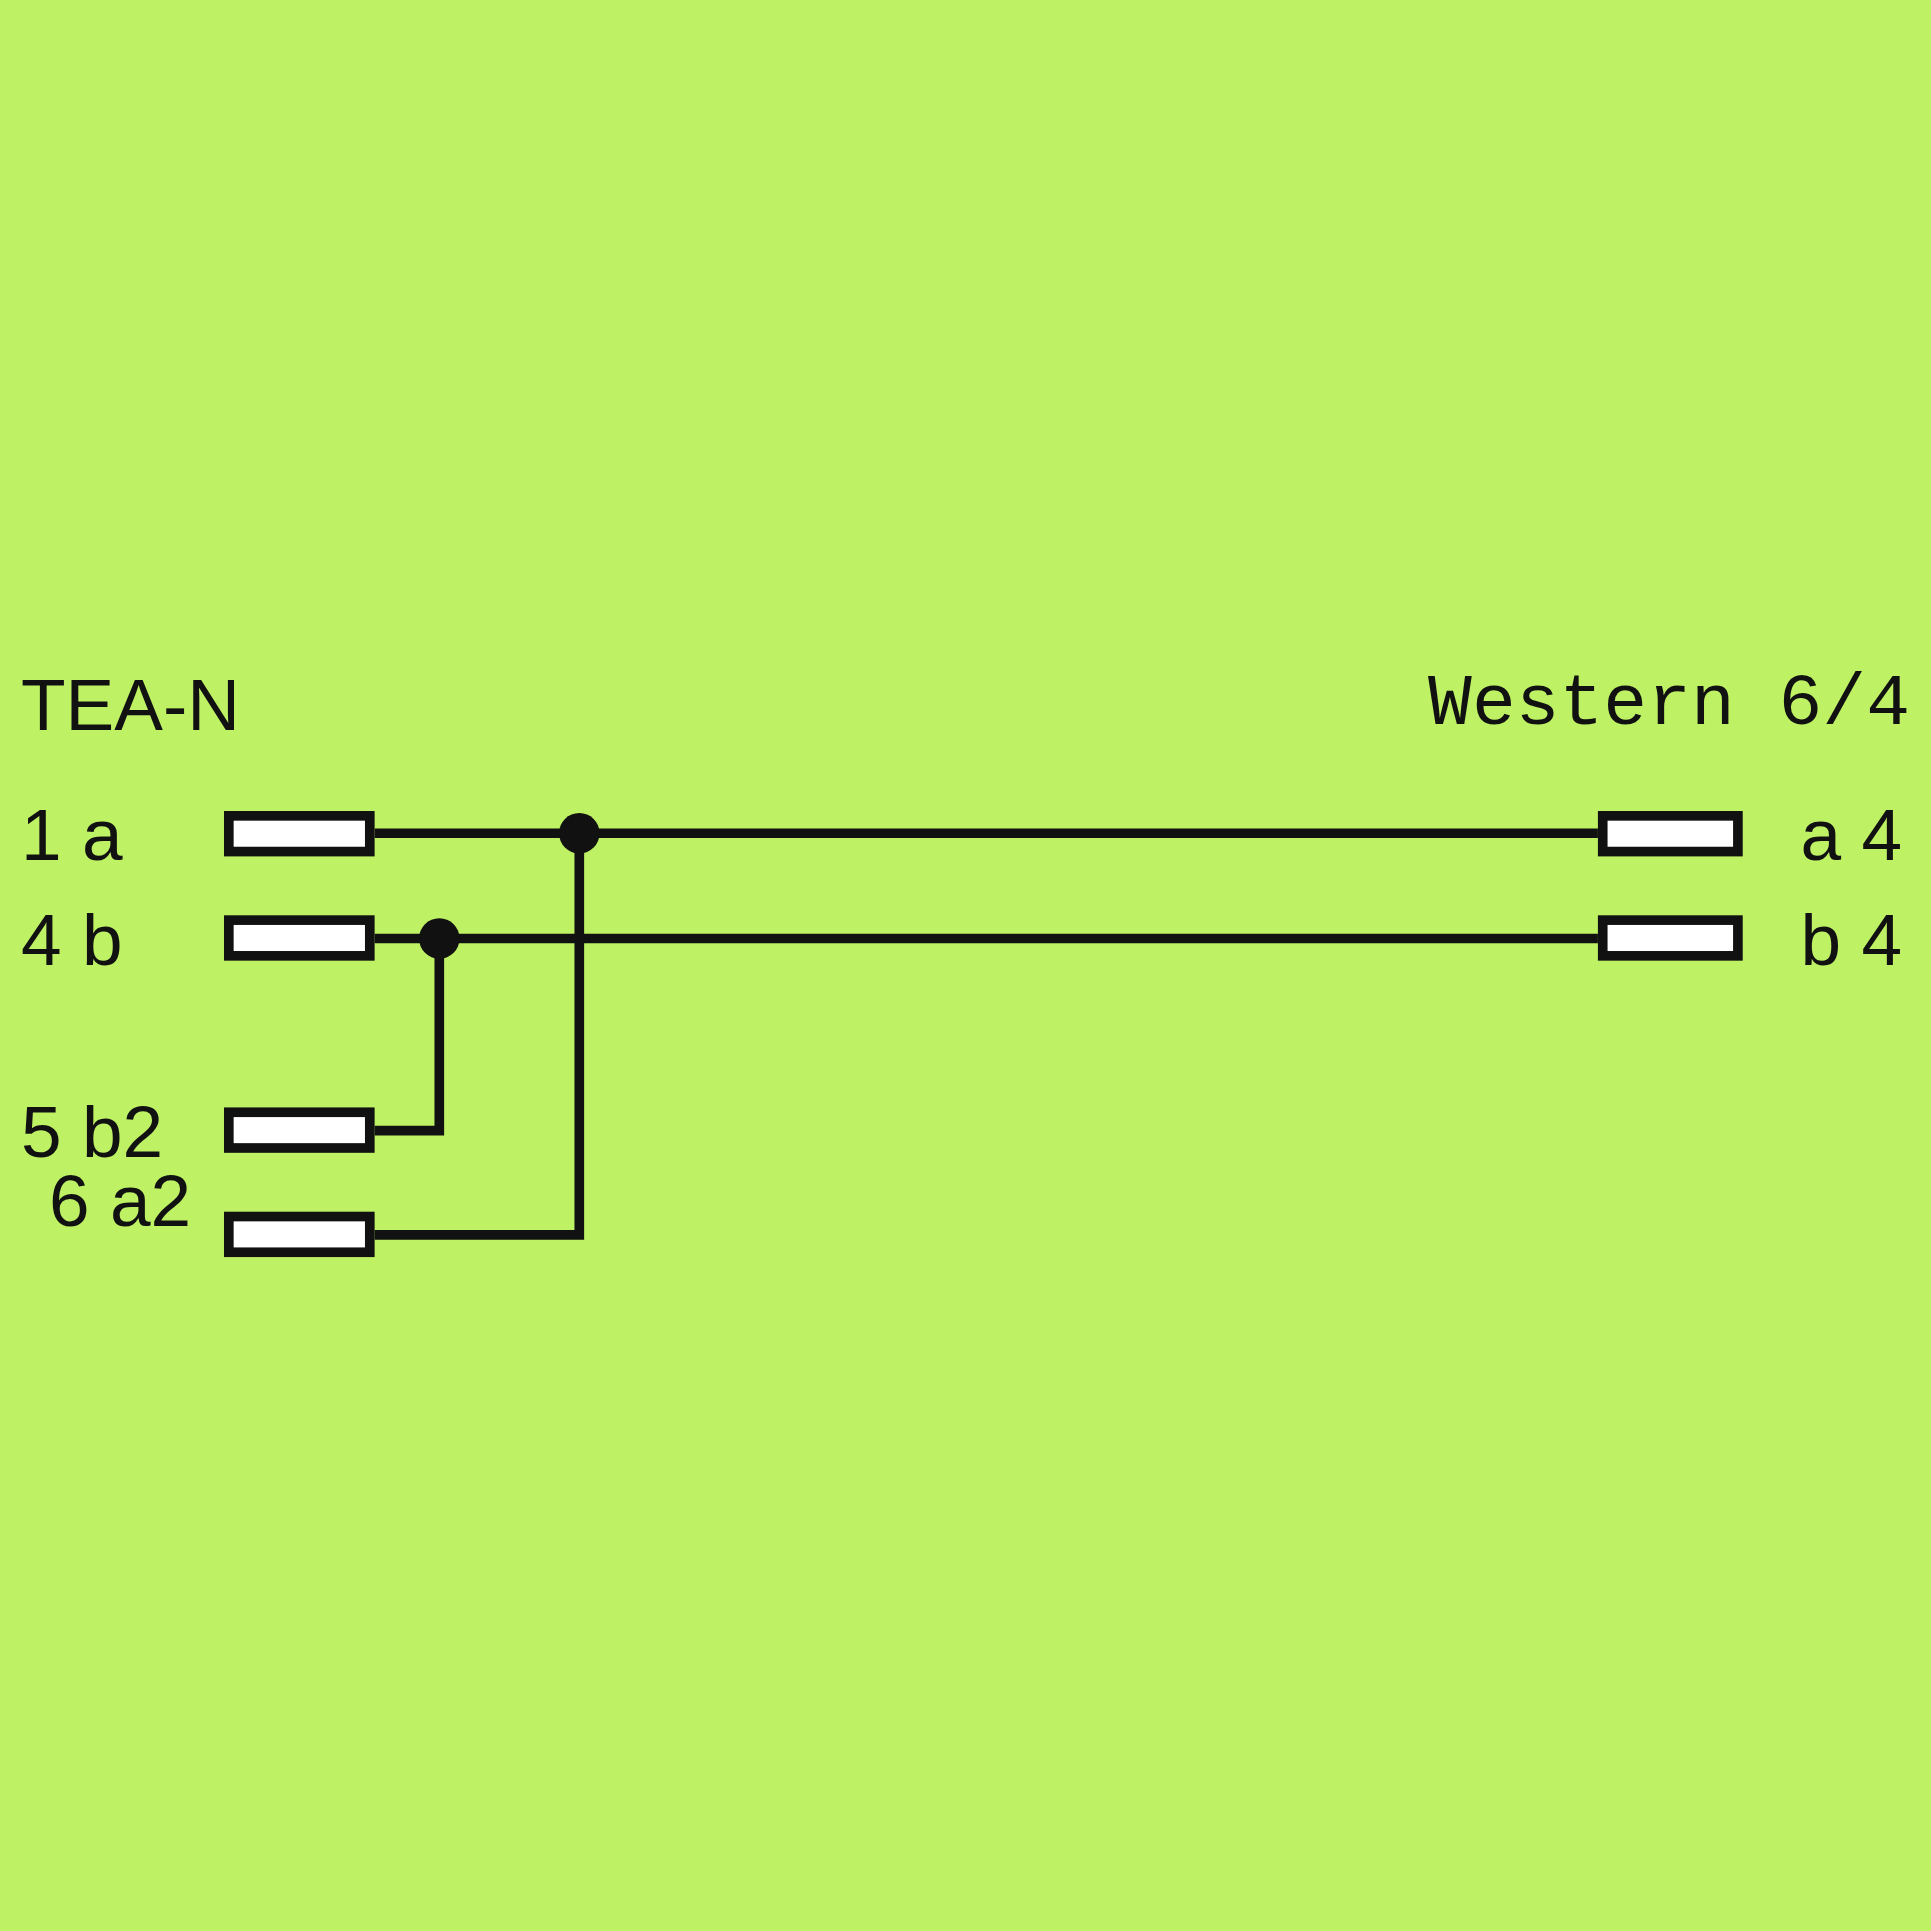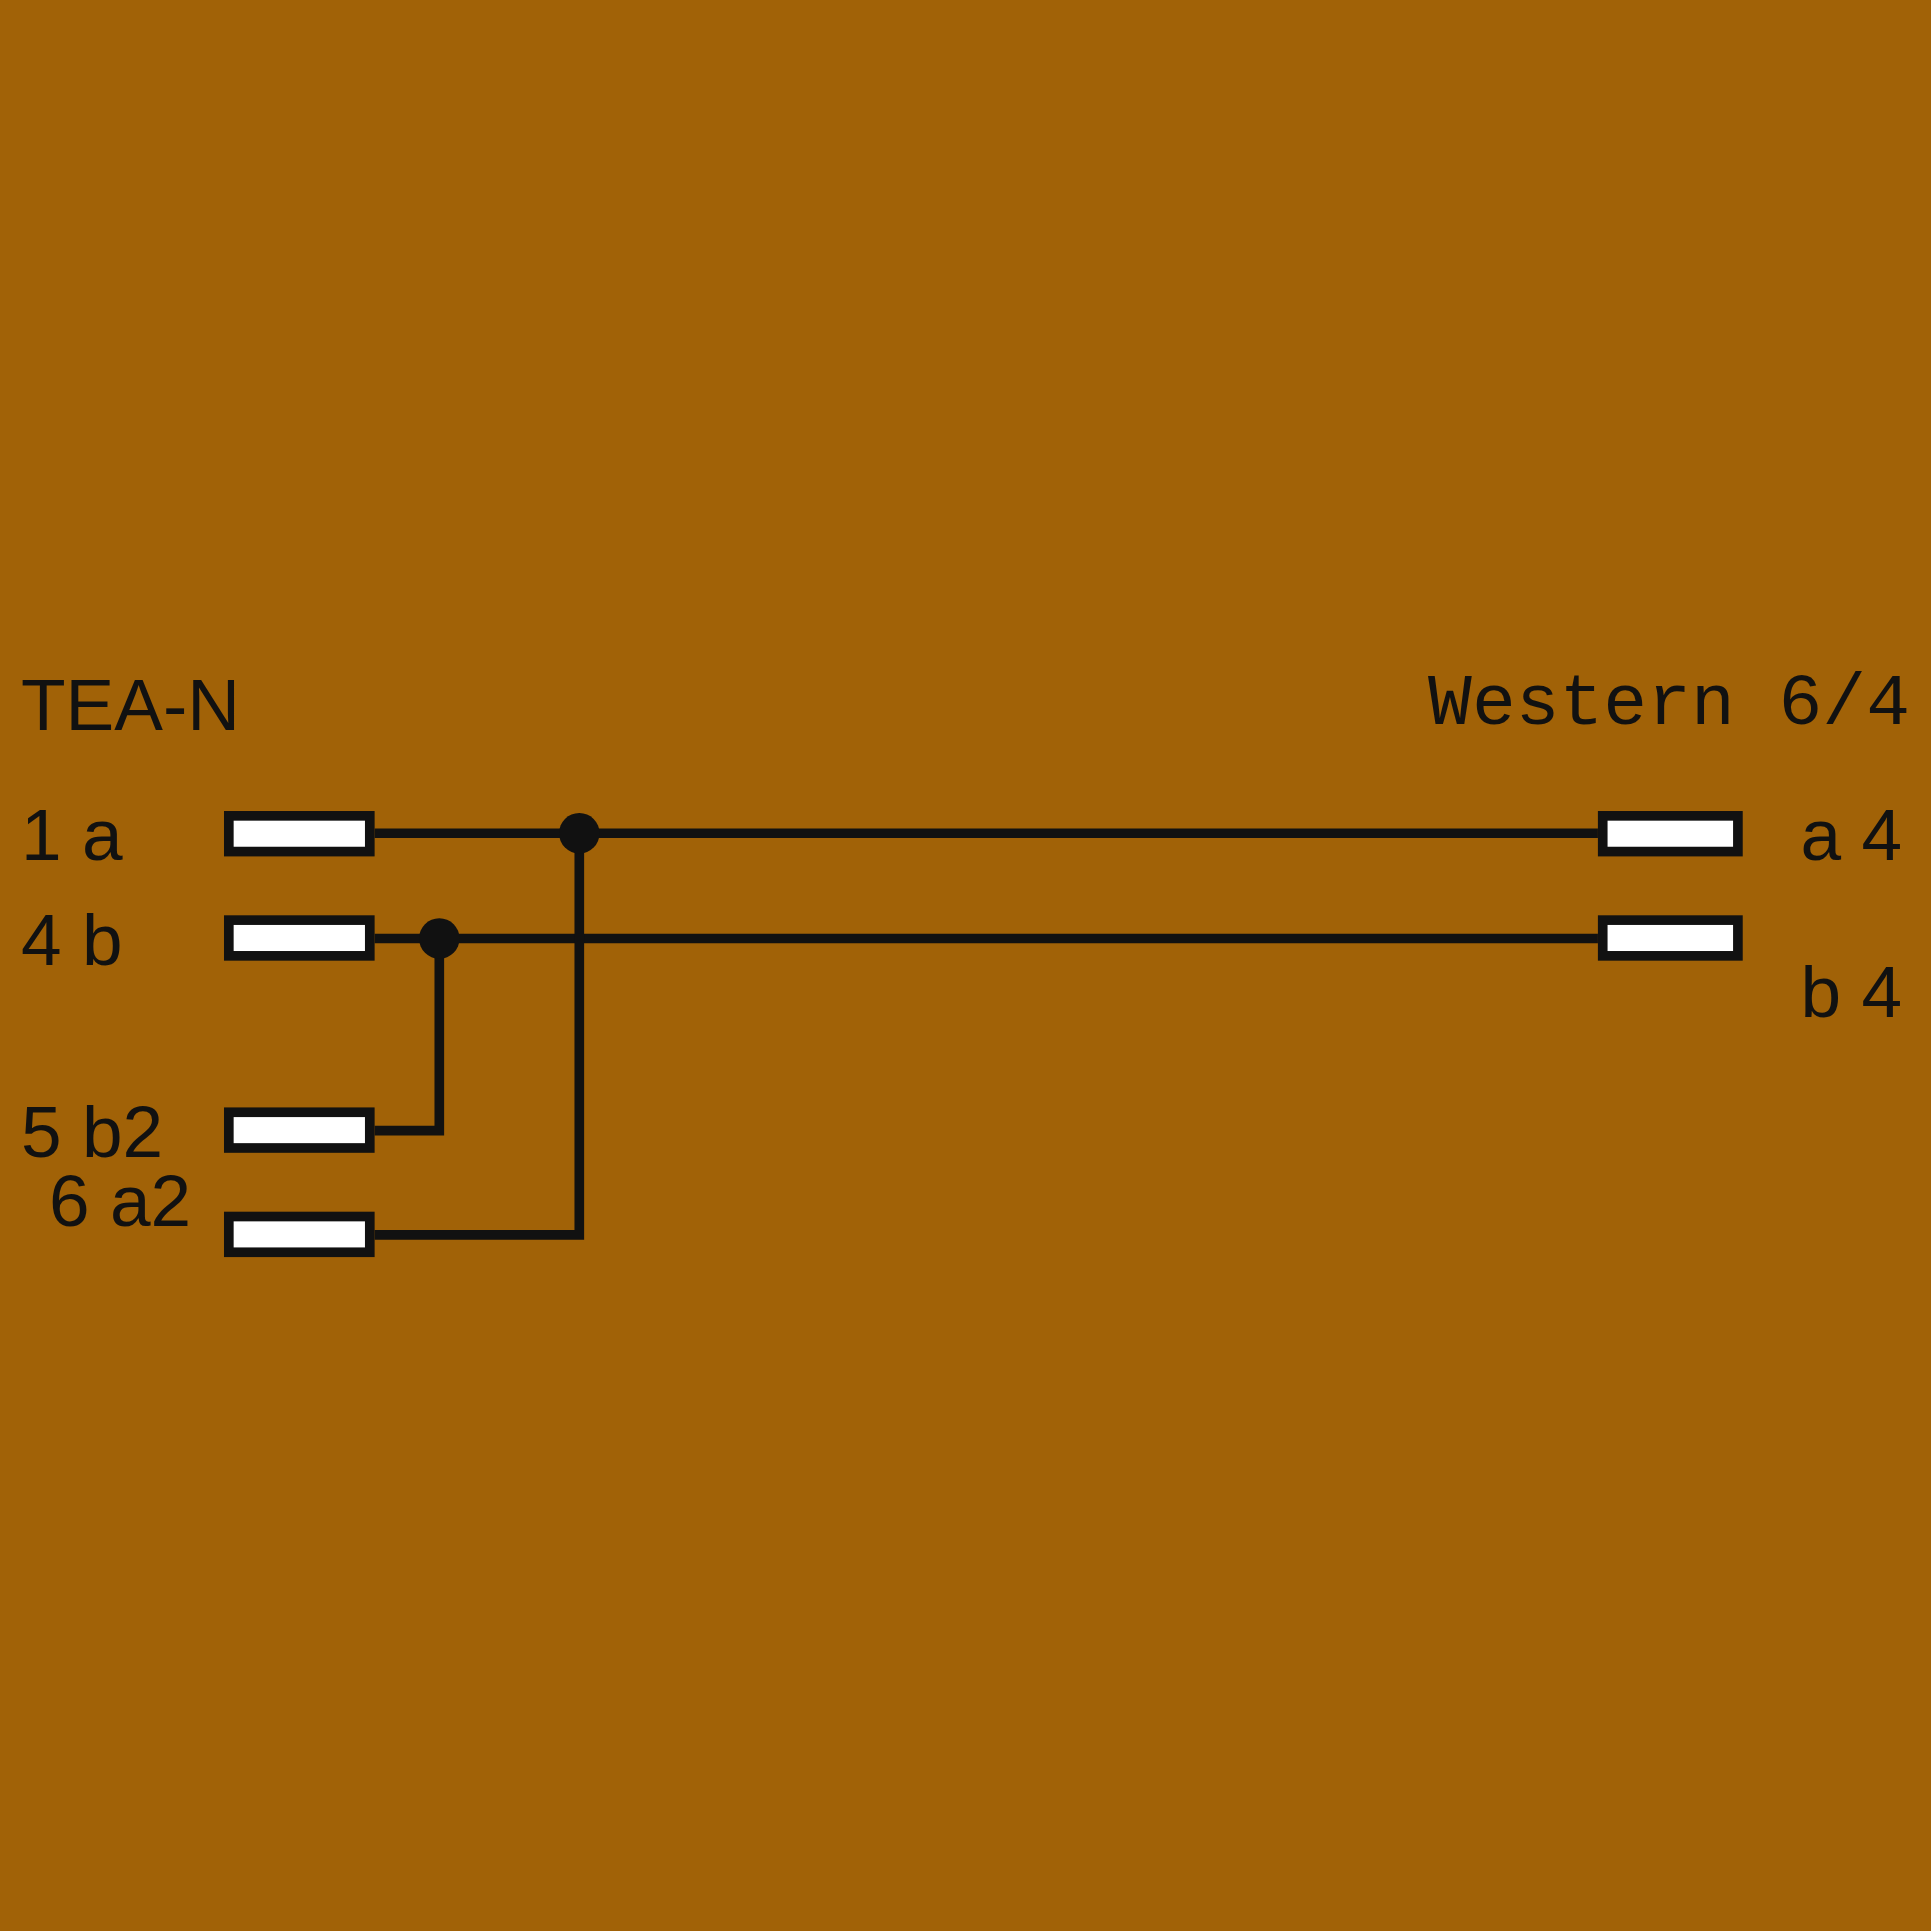--- a/index.html
+++ b/index.html
@@ -4,21 +4,21 @@
 <style>
   html, body {
     margin: 0;
     padding: 0;
     background: #ffffff;
   }
   #canvas {
     position: relative;
     width: 1931px;
     height: 1931px;
-    background: #a16207;
+    background: #bef264;
     font-family: "Liberation Sans", "DejaVu Sans", sans-serif;
     color: #111111;
     overflow: hidden;
   }
   #wires {
     position: absolute;
     left: 0;
     top: 0;
   }
   .lbl {
@@ -60,16 +60,16 @@
 
   <span class="lbl" style="left:21px; top:668px;">TEA-N</span>
   <span class="lbl right" style="right:21px; top:668px;font-family:Liberation Mono, monospace;">Western 6/4</span>
 
   <span class="lbl" style="left:21px; top:798px;">1 a</span>
   <span class="lbl" style="left:21px; top:903px;">4 b</span>
   <span class="lbl" style="left:21px; top:1095px;">5 b2</span>
   <span class="lbl" style="left:21px; top:1164px;margin-left:28px;">6 a2</span>
 
   <span class="lbl right" style="right:29px; top:798px;">a 4</span>
-  <span class="lbl right" style="right:29px; top:955px;">b 4</span>
+  <span class="lbl right" style="right:29px; top:903px;">b 4</span>
 
 </div>
 
 
 </body></html>

